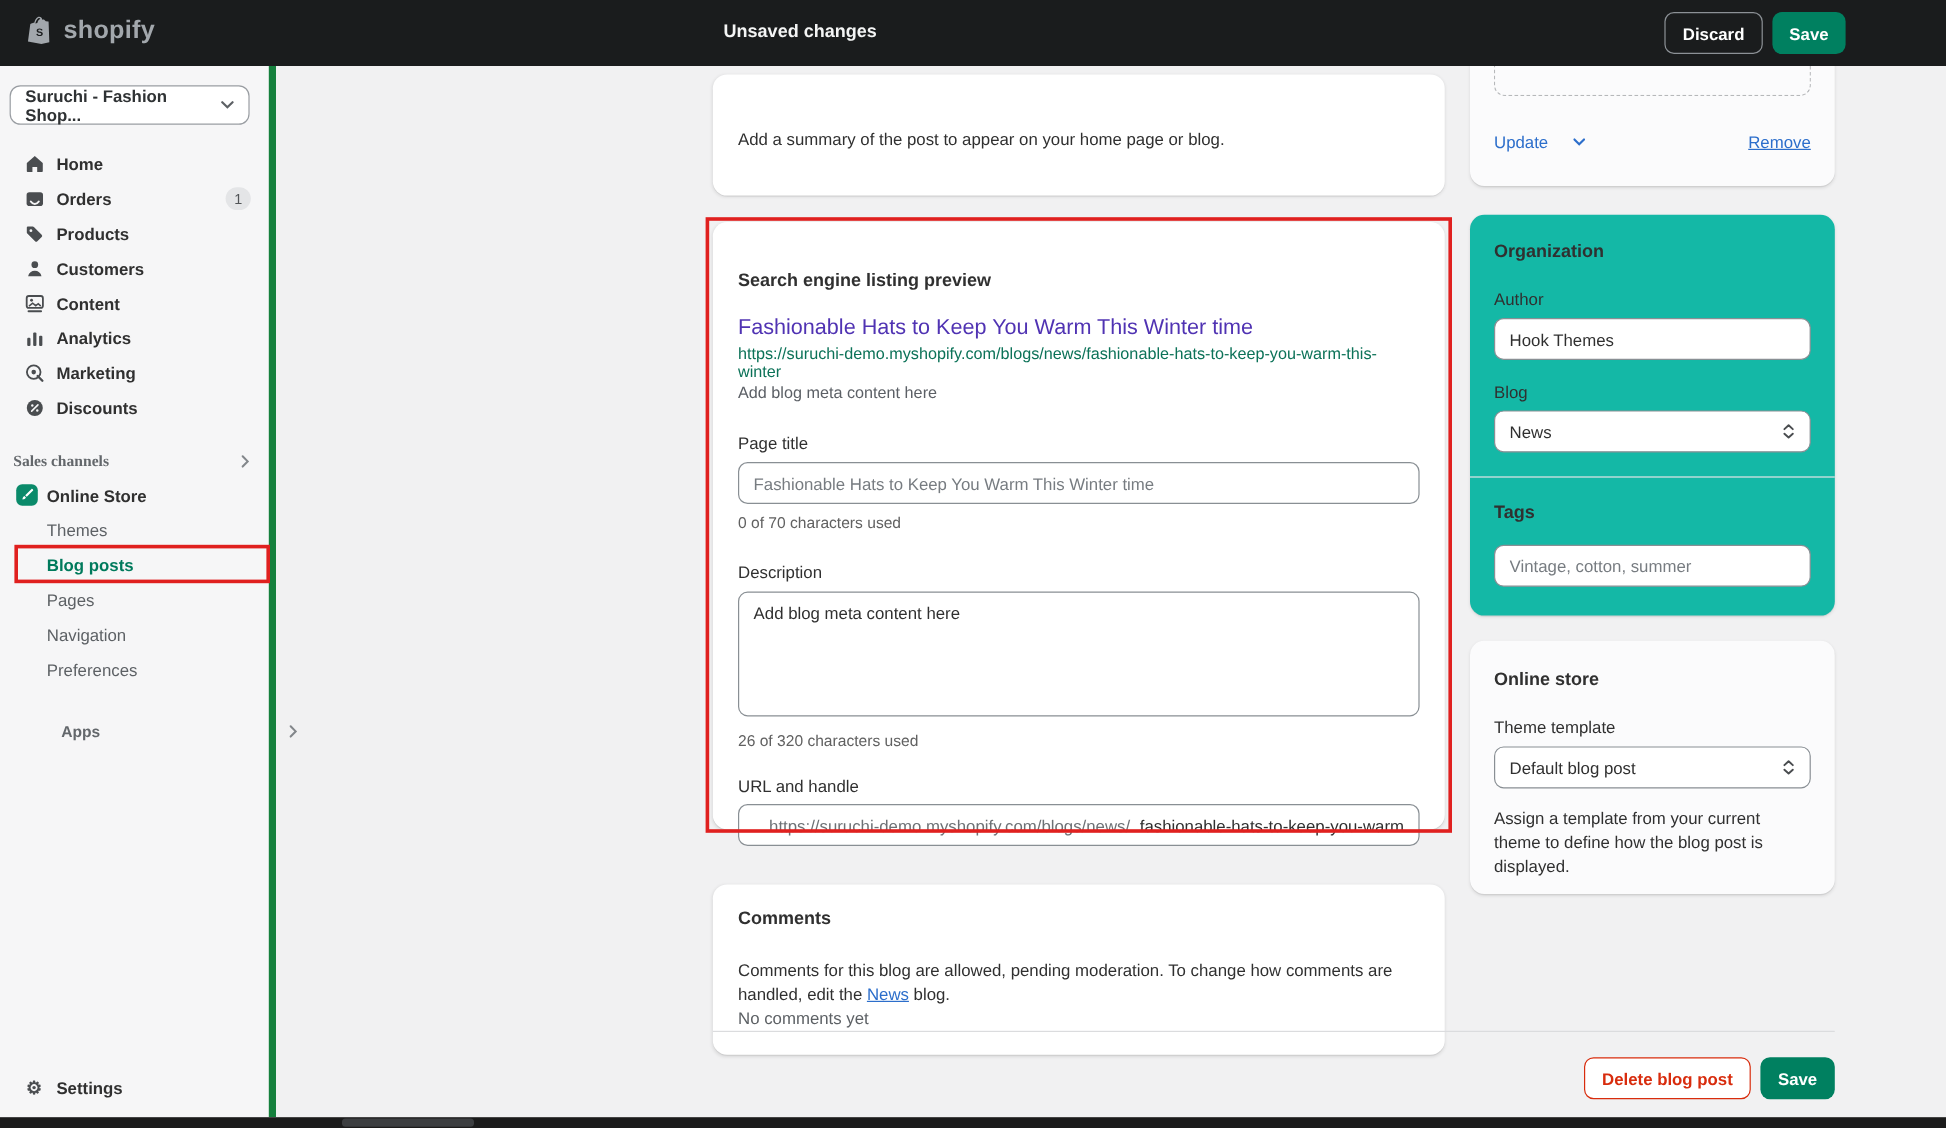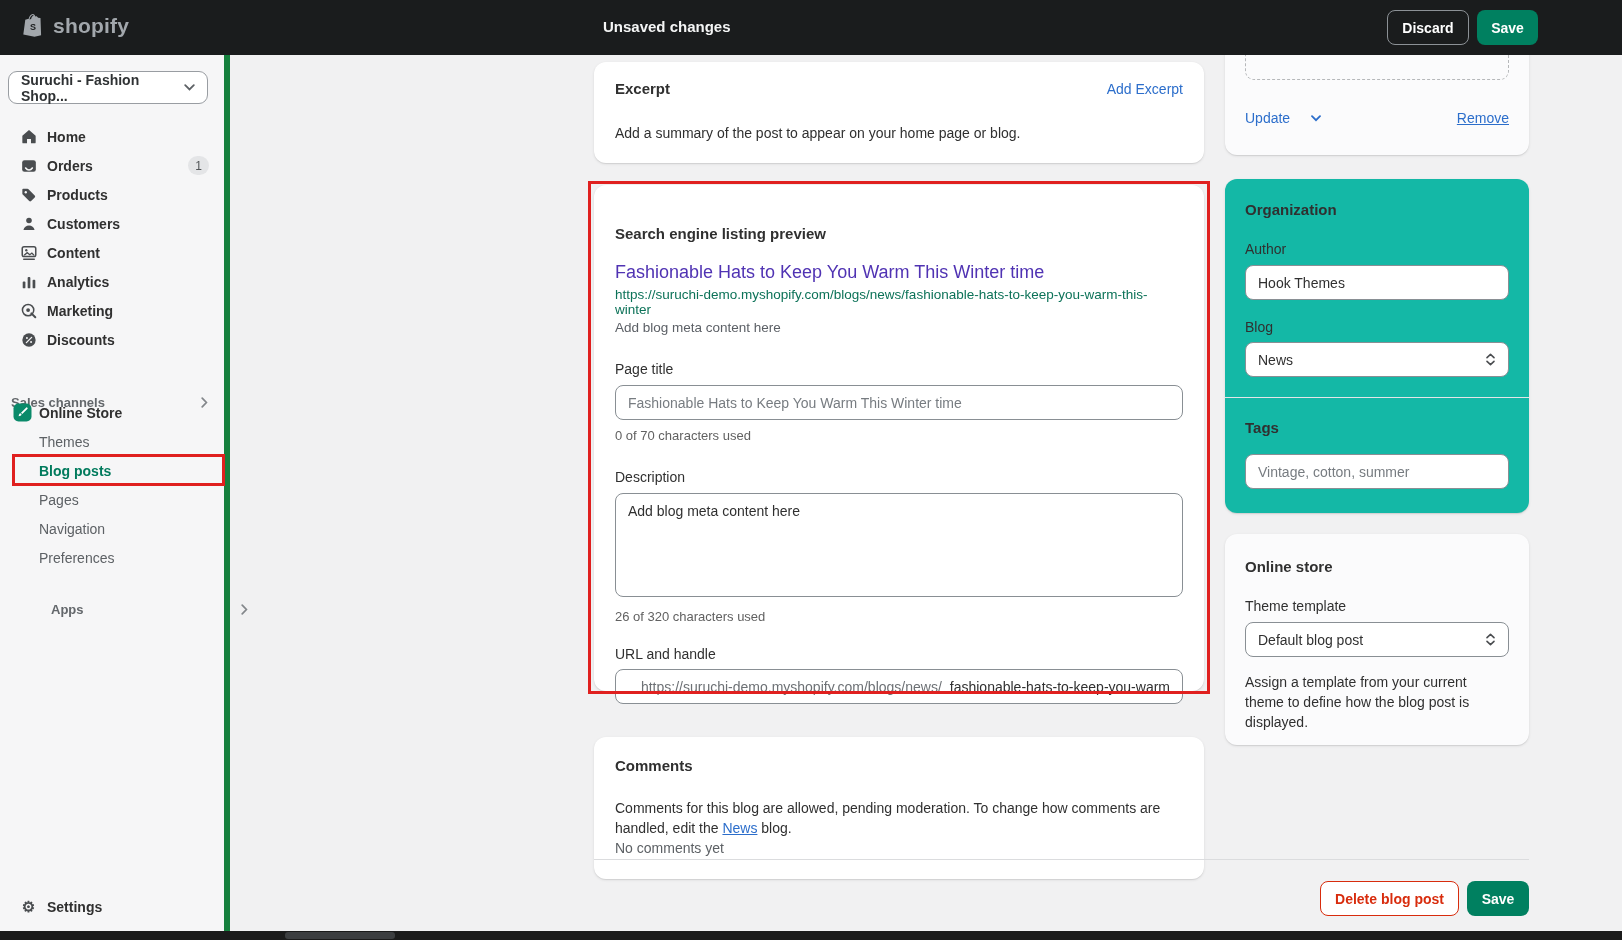--- a/index.html
+++ b/index.html
@@ -206,21 +206,21 @@
               <circle cx="10" cy="10" r="7.4" fill="#4a4d50"></circle>
               <path d="M7.1 12.9 12.9 7.1" stroke="#f6f6f7" stroke-width="1.5" stroke-linecap="round"></path>
               <circle cx="7.7" cy="7.7" r="1.1" fill="#f6f6f7"></circle>
               <circle cx="12.3" cy="12.3" r="1.1" fill="#f6f6f7"></circle>
             </svg>
         </span>
         <span>Discounts</span>
       </div>
     </div>
 
-    <div class="section-hd" style="top:336px;">
+    <div class="section-hd" style="top:318px;font-family:Liberation Serif, serif;">
       <span>Sales channels</span>
       <span>
         <svg width="7" height="11" viewBox="0 0 7 11">
             <path d="M1.2 1.2 5.4 5.5 1.2 9.8" stroke="#83878b" stroke-width="1.7" fill="none" stroke-linecap="round"></path>
           </svg>
       </span>
     </div>
 
     <div class="navlist" style="top:343px;">
       <div class="nav-item" style="padding-left:13px;">
@@ -264,24 +264,20 @@
 
     <div class="settings-row">
       <span class="ic">⚙</span>
       <span>Settings</span>
     </div>
   </nav>
 
   <div class="main-col">
 
     <section class="card card-excerpt">
-      <div class="excerpt-top">
-        <h2 class="card-hd">Excerpt</h2>
-        <a class="link" style="font-size:14px;">Add Excerpt</a>
-      </div>
       <p class="excerpt-body">Add a summary of the post to appear on your home page or blog.</p>
     </section>
 
     <section class="card card-seo">
       <h2 class="card-hd">Search engine listing preview</h2>
       <div class="seo-title">Fashionable Hats to Keep You Warm This Winter time</div>
       <div class="seo-url">https://suruchi-demo.myshopify.com/blogs/news/fashionable-hats-to-keep-you-warm-this-winter</div>
       <div class="seo-meta">Add blog meta content here</div>
 
       <div class="field-label seo-sec-label">Page title</div>

